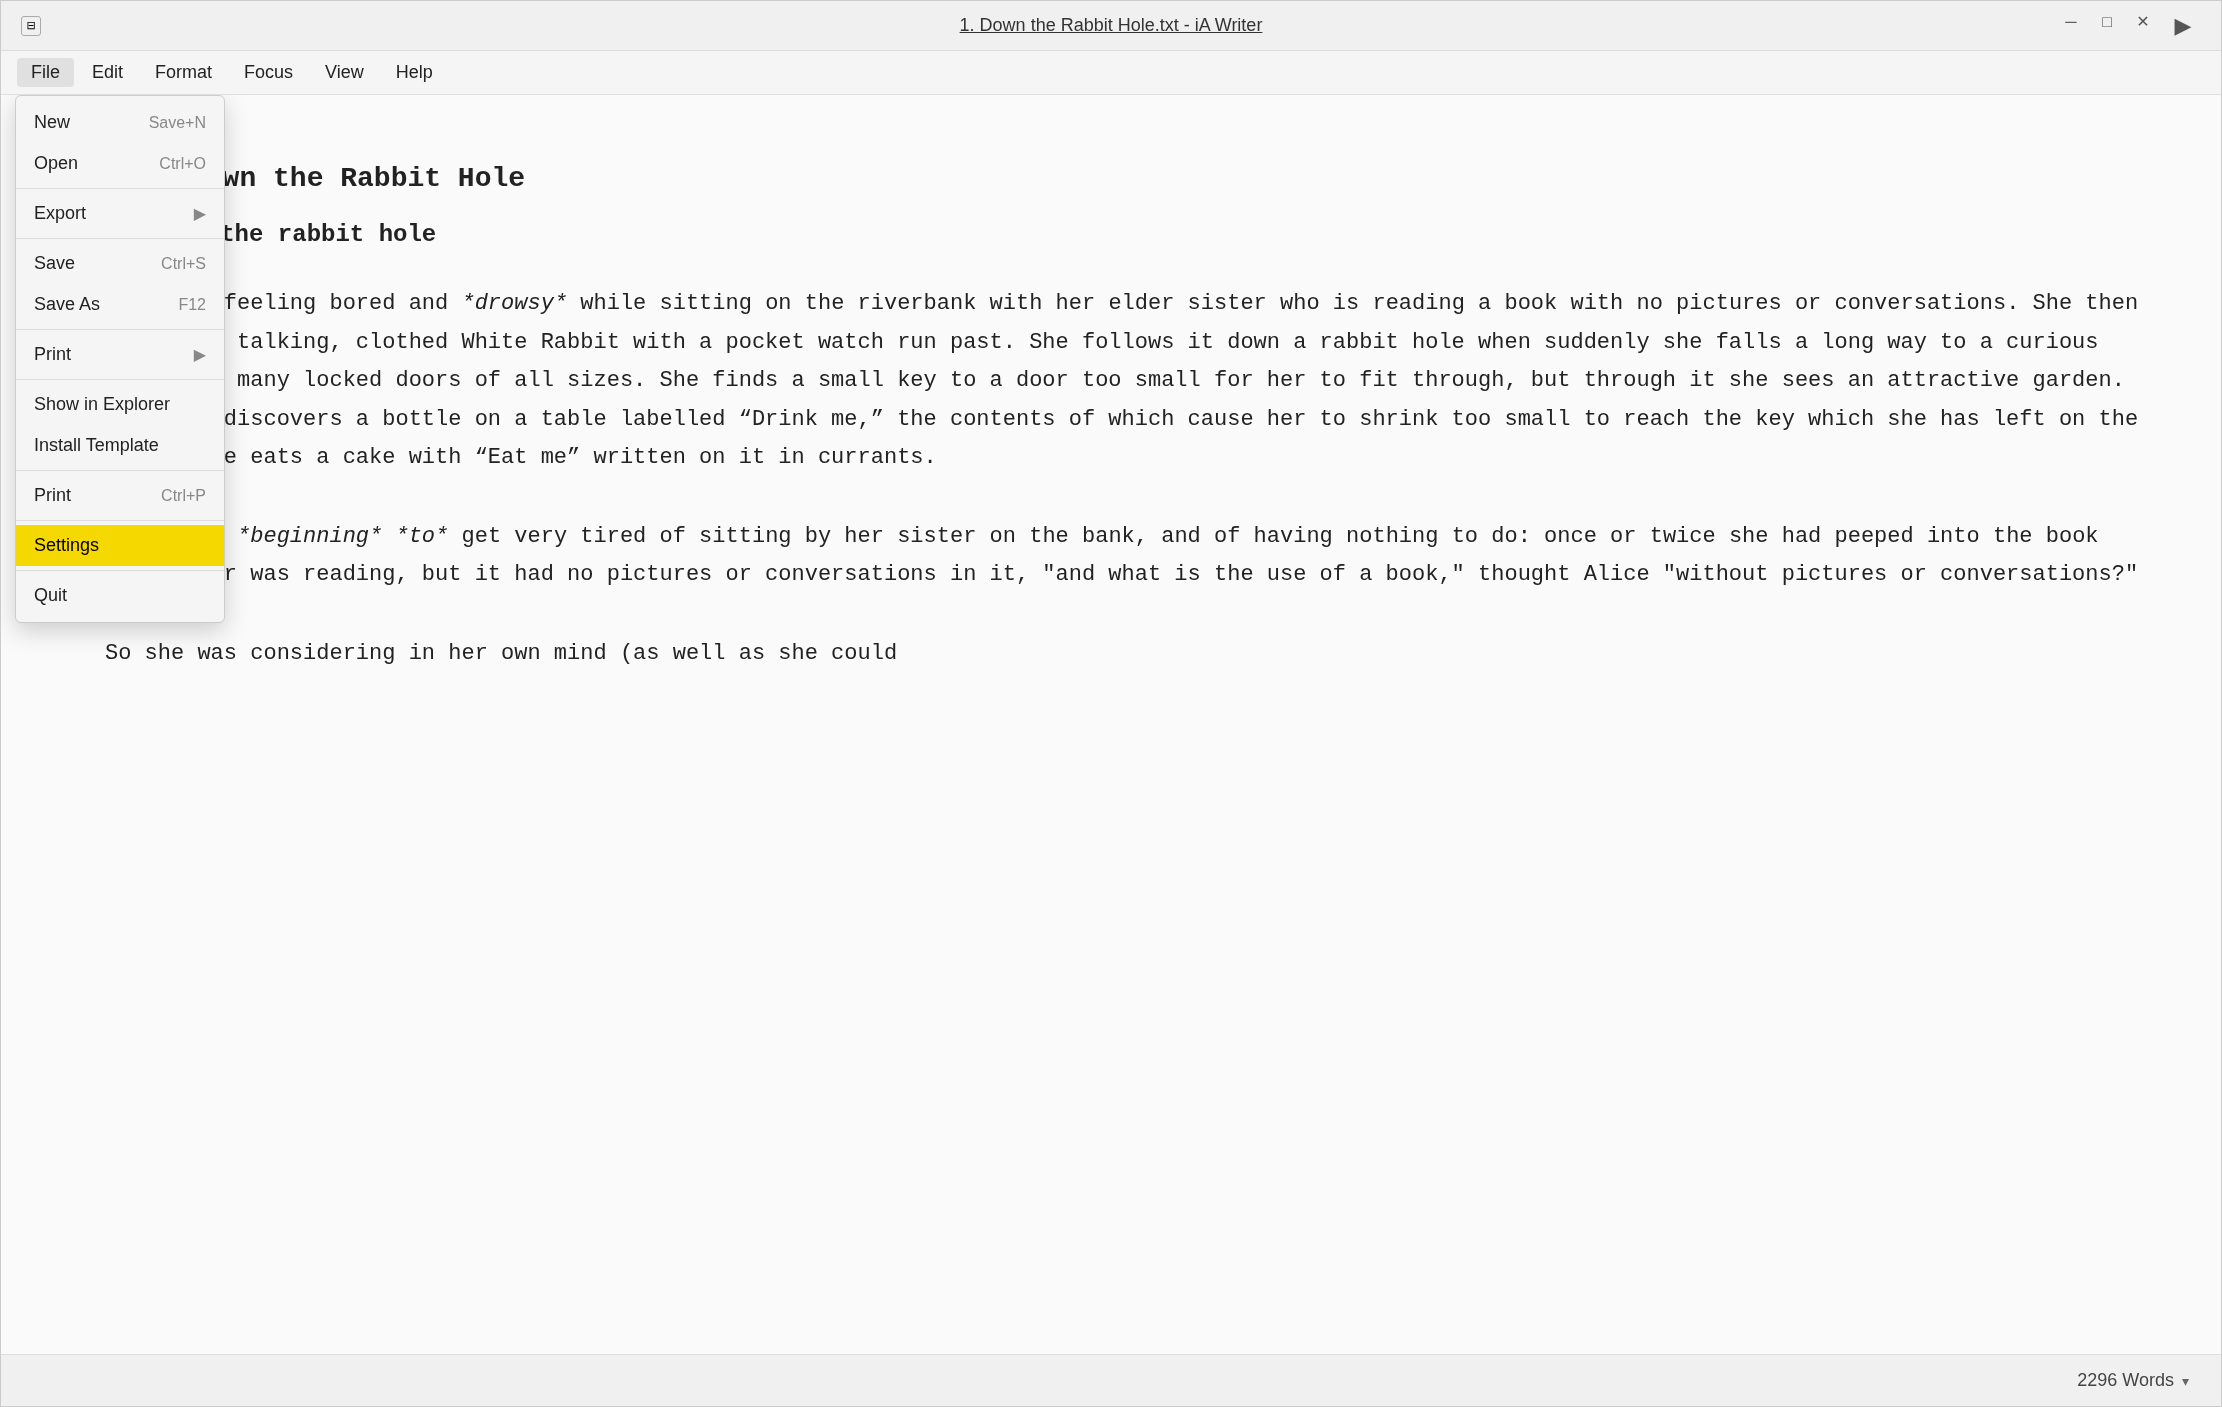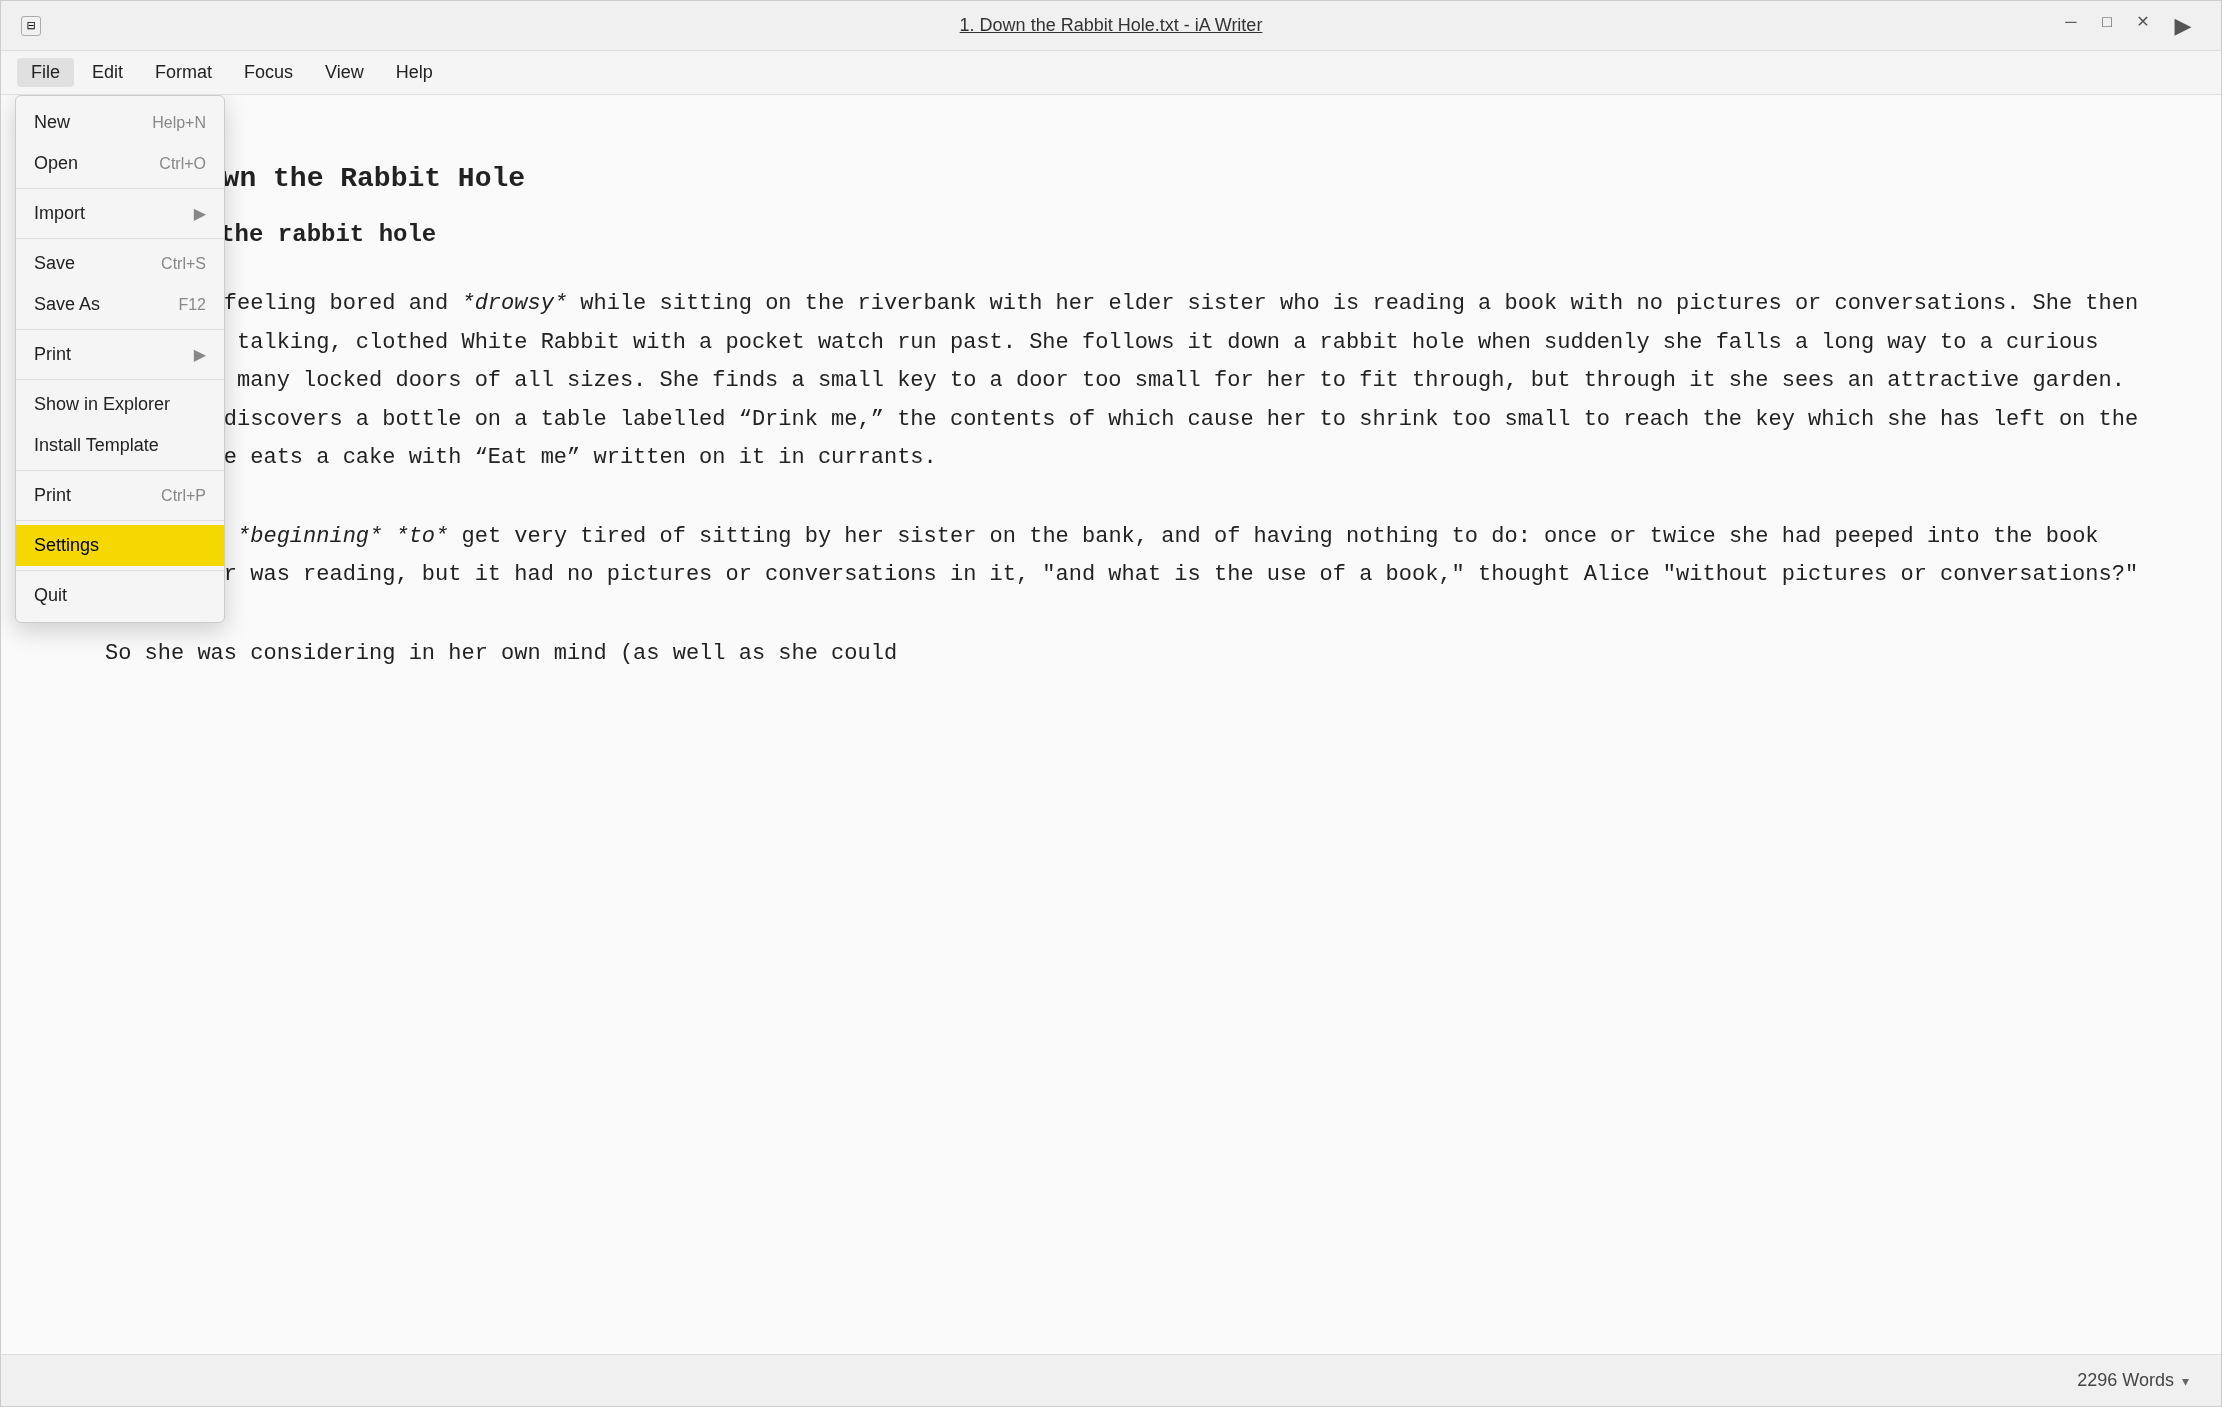--- a/index.html
+++ b/index.html
@@ -272,32 +272,32 @@
     <div class="menu-item">View</div>
     <div class="menu-item">Help</div>
   </div>
 
   <div class="content-area">
 
     <div class="dropdown-menu">
 
       <div class="dropdown-item">
         <span>New</span>
-        <span class="shortcut">Help+N</span>
+        <span class="shortcut">Save+N</span>
       </div>
 
       <div class="dropdown-item">
         <span>Open</span>
         <span class="shortcut">Ctrl+O</span>
       </div>
 
       <div class="menu-divider"></div>
 
       <div class="dropdown-item">
-        <span>Import</span>
+        <span>Export</span>
         <span class="arrow">▶</span>
       </div>
 
       <div class="menu-divider"></div>
 
       <div class="dropdown-item">
         <span>Save</span>
         <span class="shortcut">Ctrl+S</span>
       </div>
 

